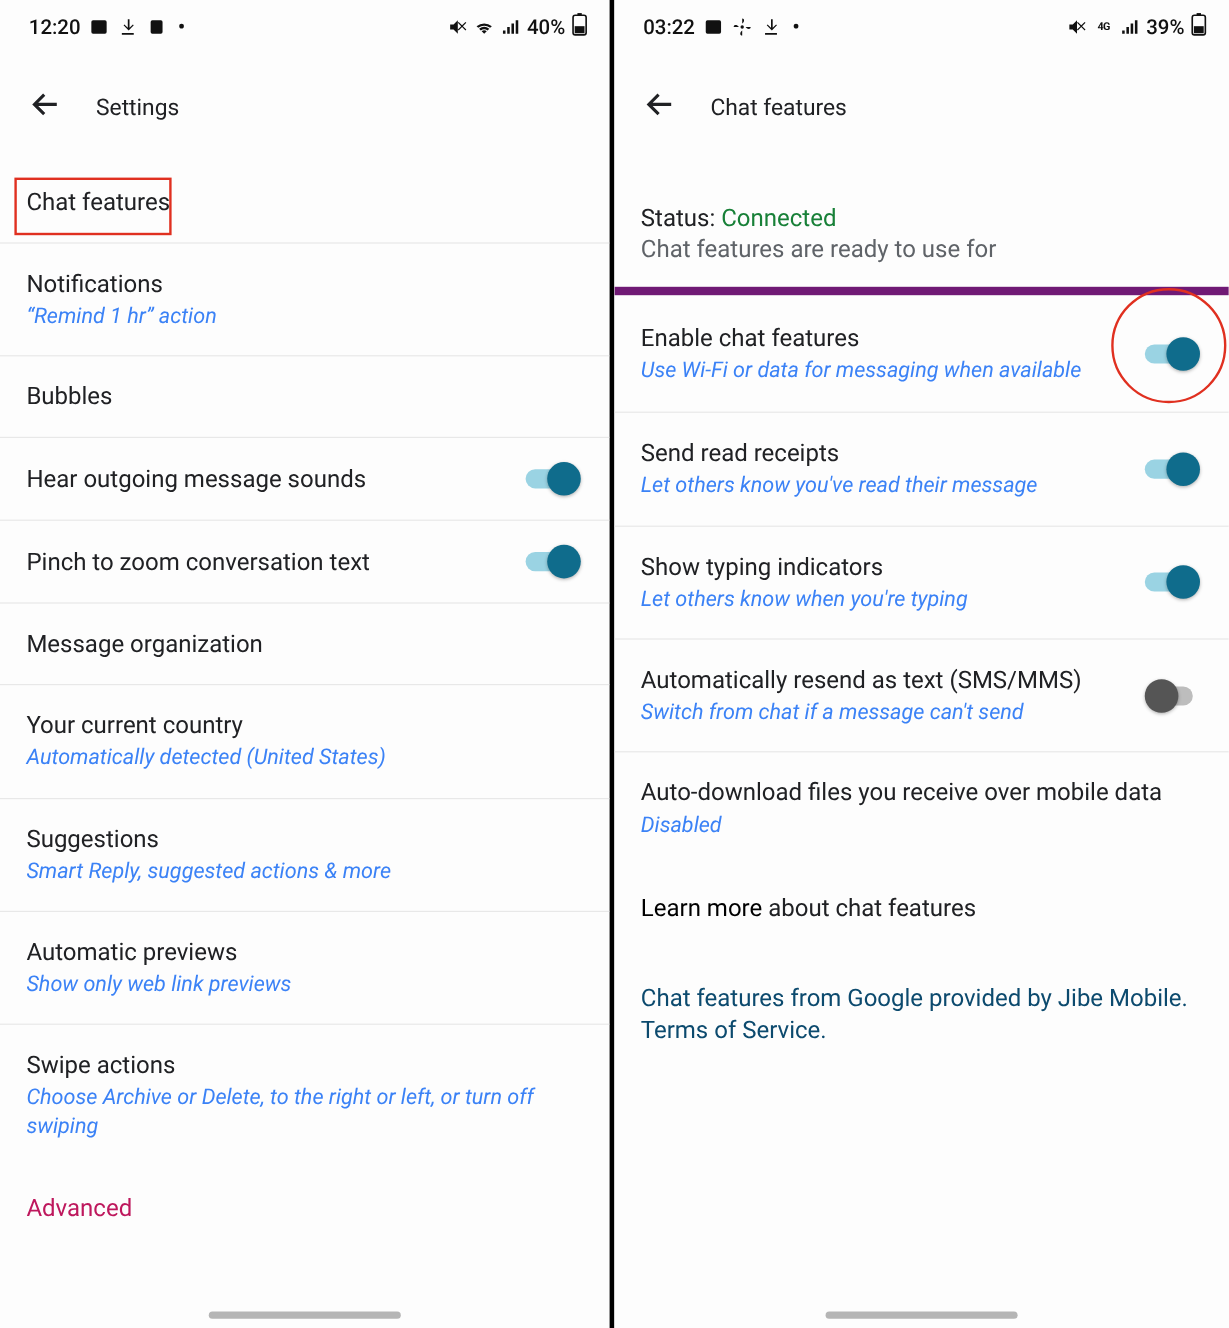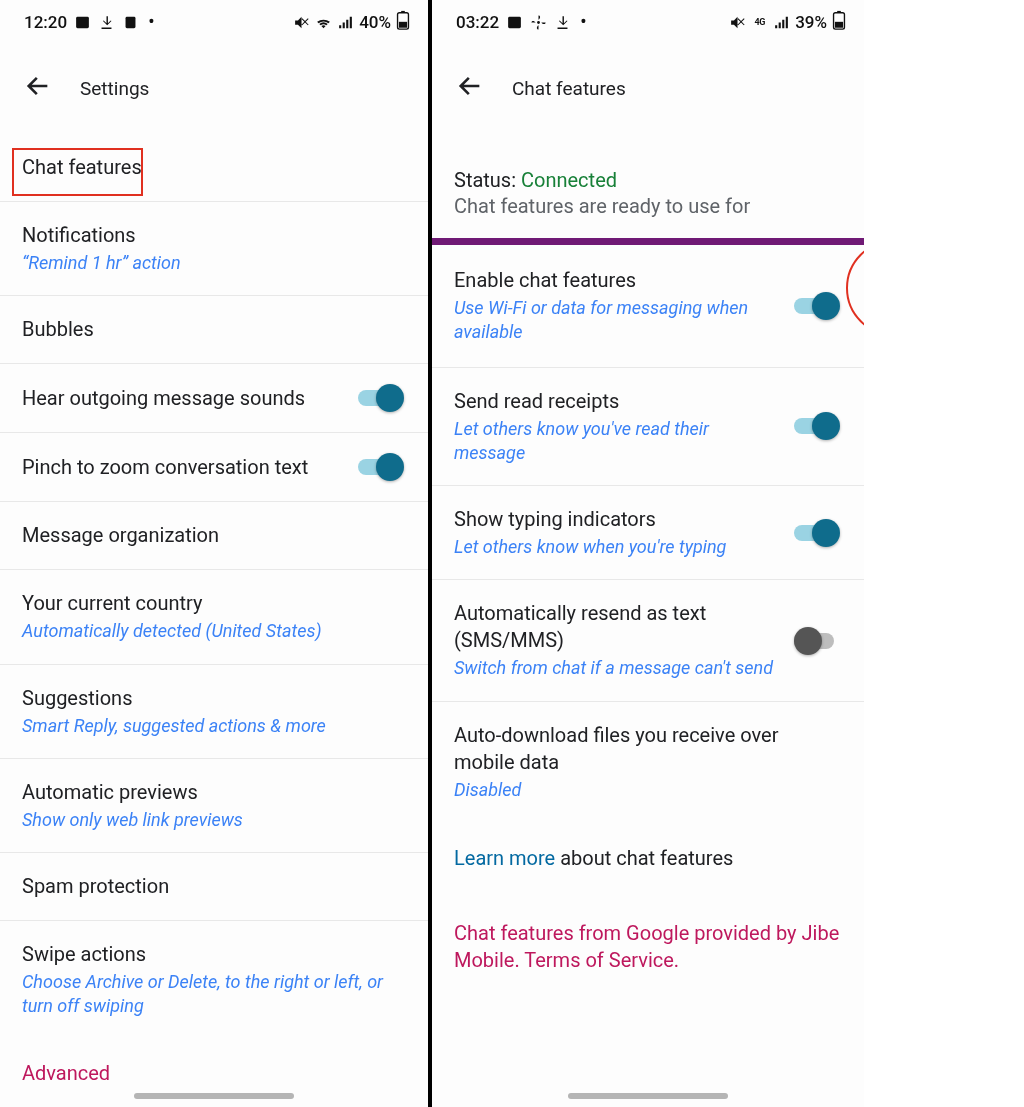--- a/index.html
+++ b/index.html
@@ -5,21 +5,21 @@
   * { box-sizing: border-box; margin: 0; padding: 0; }
   body {
     font-family: -apple-system, BlinkMacSystemFont, "Roboto", "Segoe UI", Arial, sans-serif;
     background: #fff;
     width: 1024px;
     height: 1107px;
     display: flex;
     color: #202124;
   }
   .pane {
-    width: 432px;
+    width: 512px;
     height: 1107px;
     position: relative;
     background: #fdfdfd;
     overflow: hidden;
   }
   .pane.left { border-right: 4px solid #000; }
   .pane.right { }
   .statusbar {
     display: flex;
     justify-content: space-between;
@@ -115,25 +115,25 @@
   }
   .status-block .line1 { font-size: 20px; color: #202124; }
   .status-block .connected { color: #188038; }
   .status-block .line2 { font-size: 20px; color: #5f6368; margin-top: 2px; }
 
   .learn-block {
     padding: 24px 22px 10px 22px;
     font-size: 20px;
     color: #202124;
   }
-  .learn-block .link { color: #0369a1; }
+  .learn-block .link { color: #000000; }
   .provider-block {
     padding: 40px 22px 10px 22px;
     font-size: 20px;
-    color: #be185d;
+    color: #0c4a6e;
     line-height: 1.35;
   }
 
   .advanced-faded {
     padding: 22px 22px 0 22px;
     font-size: 20px;
     color: #be185d;
   }
 
   .home-indicator {
@@ -257,25 +257,20 @@
         <div class="label">Suggestions</div>
         <div class="sub">Smart Reply, suggested actions &amp; more</div>
       </div>
     </div>
     <div class="item">
       <div class="txt">
         <div class="label">Automatic previews</div>
         <div class="sub">Show only web link previews</div>
       </div>
     </div>
-    <div class="item">
-      <div class="txt">
-          <div class="label">Spam protection</div>
-        </div>
-    </div>
     <div class="item no-border">
       <div class="txt">
         <div class="label">Swipe actions</div>
         <div class="sub">Choose Archive or Delete, to the right or left, or turn off swiping</div>
       </div>
     </div>
   </div>
 
   <div class="advanced-faded">Advanced</div>
 

